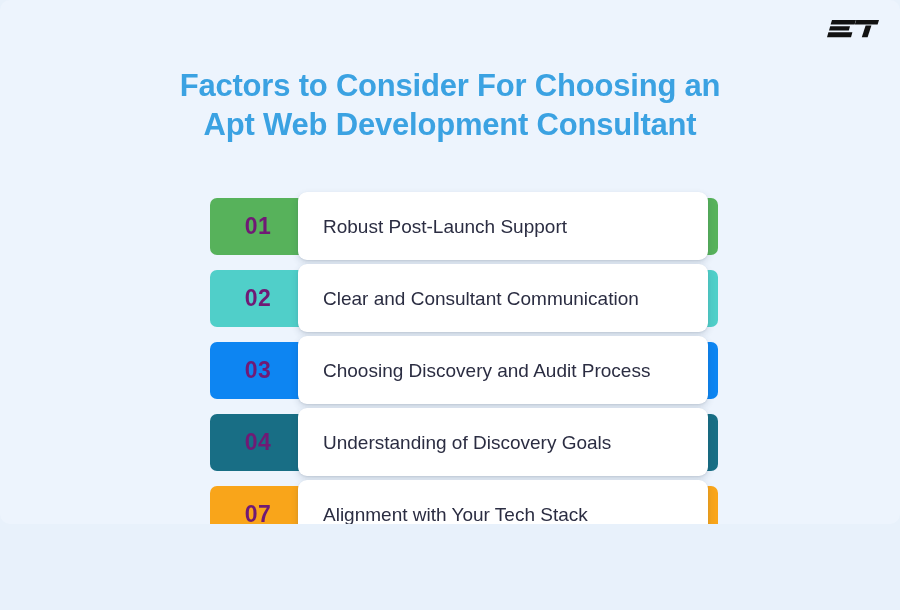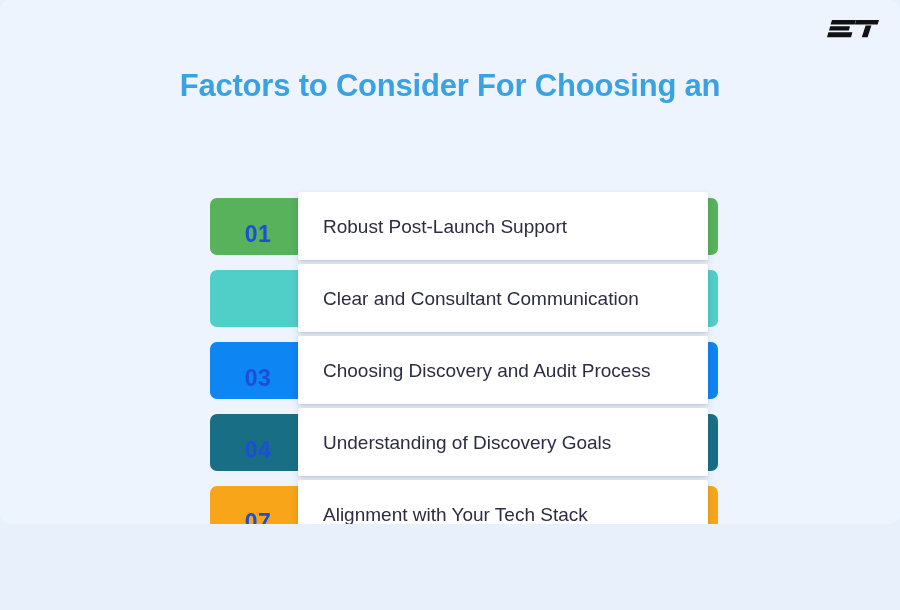--- a/index.html
+++ b/index.html
@@ -72,39 +72,39 @@
     z-index: 1;
   }
   
   .card {
     position: absolute;
     left: 88px;
     top: 0;
     width: 410px;
     height: 68px;
     background: #ffffff;
-    border-radius: 2px;
+    border-radius: 9px;
     box-shadow: 0 3px 7px rgba(40,60,90,0.16), 0 1px 2px rgba(40,60,90,0.10);
     z-index: 2;
     display: flex;
     align-items: center;
     box-sizing: border-box;
     padding-left: 25px;
   }
   .num {
     position: absolute;
     left: 0;
-    top: 14px;
+    top: 6px;
     width: 96px;
     height: 57px;
     z-index: 3;
     display: flex;
     align-items: center;
     justify-content: center;
-    color: #1d4ed8;
+    color: #701a75;
     font-size: 23px;
     font-weight: bold;
     letter-spacing: 0.5px;
     pointer-events: none;
   }
   .label {
     color: #2b2d42;
     font-size: 19px;
     line-height: 23px;
     white-space: nowrap;
@@ -124,37 +124,39 @@
         <polygon points="6.4,20.2 30.4,20.2 29.0,25.2 5.0,25.2"></polygon>
 
         <polygon points="34.2,8 57,8 55.6,12.6 32.8,12.6"></polygon>
         <polygon points="43.6,13.4 49.4,13.4 45.6,25.2 39.8,25.2"></polygon>
       </g>
     </svg>
   </div>
 
   <div class="title" style="color: rgb(59, 162, 226);">
     <span class="line">Factors to Consider For Choosing an</span>
+    <span class="line">Apt Web Development Consultant</span>
   </div>
 
   <div class="list">
 
     <div class="row">
       <div class="bar" style="background: rgb(87, 178, 91);"></div>
       <div class="card">
         <span class="label">Robust Post-Launch Support</span>
       </div>
       <div class="num">01</div>
     </div>
 
     <div class="row">
       <div class="bar" style="background: rgb(80, 207, 201);"></div>
       <div class="card">
         <span class="label">Clear and Consultant Communication</span>
       </div>
+      <div class="num">02</div>
     </div>
 
     <div class="row">
       <div class="bar" style="background: rgb(13, 133, 242);"></div>
       <div class="card">
         <span class="label">Choosing Discovery and Audit Process</span>
       </div>
       <div class="num">03</div>
     </div>
 

